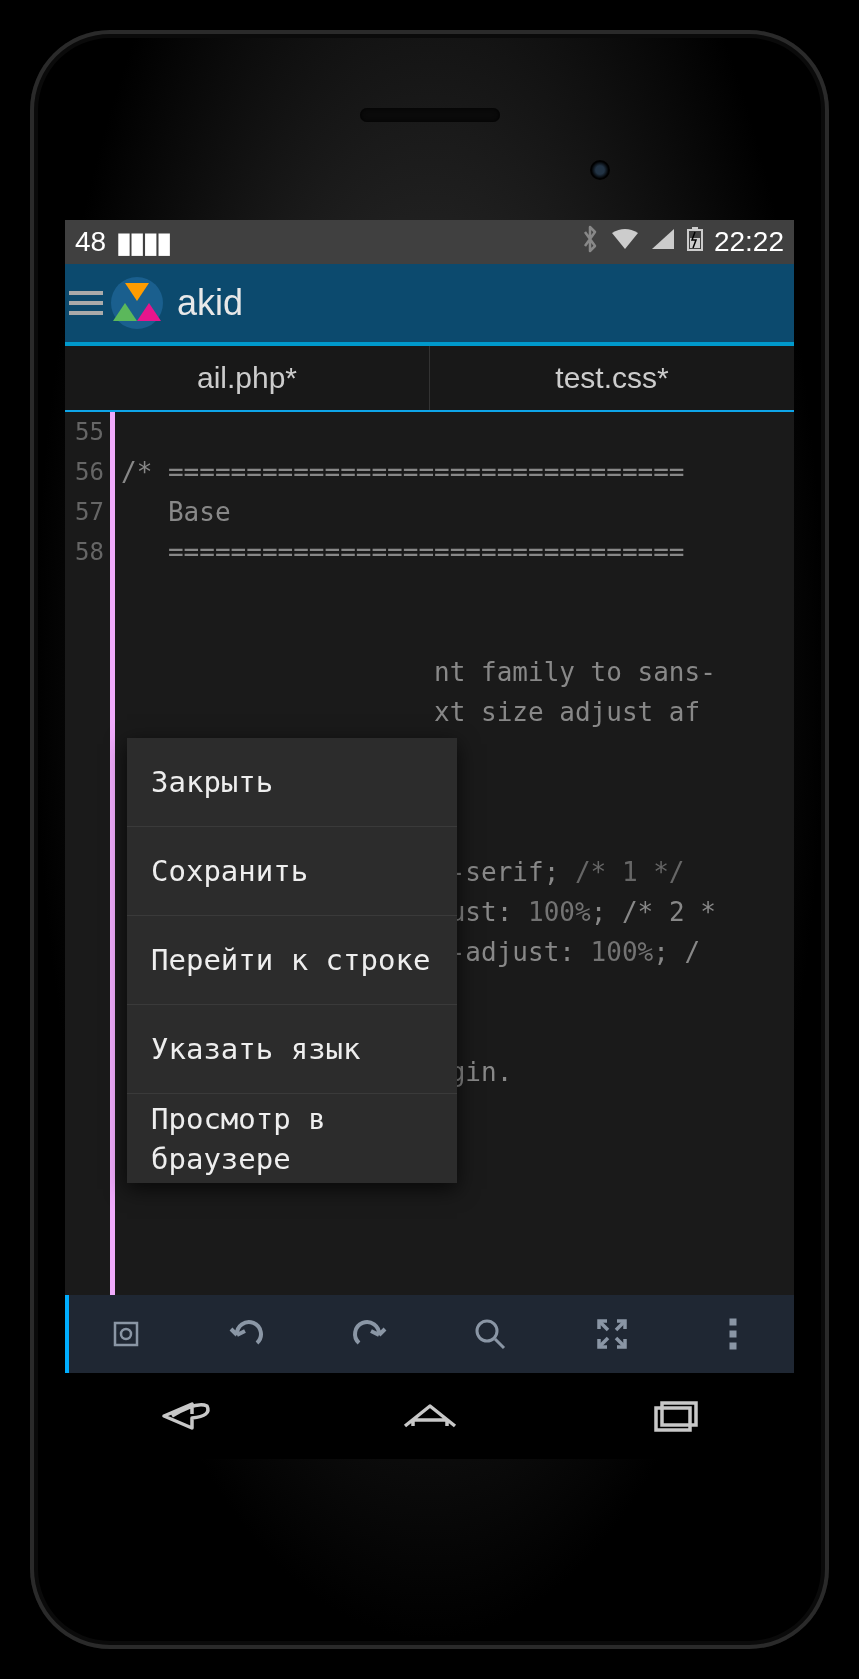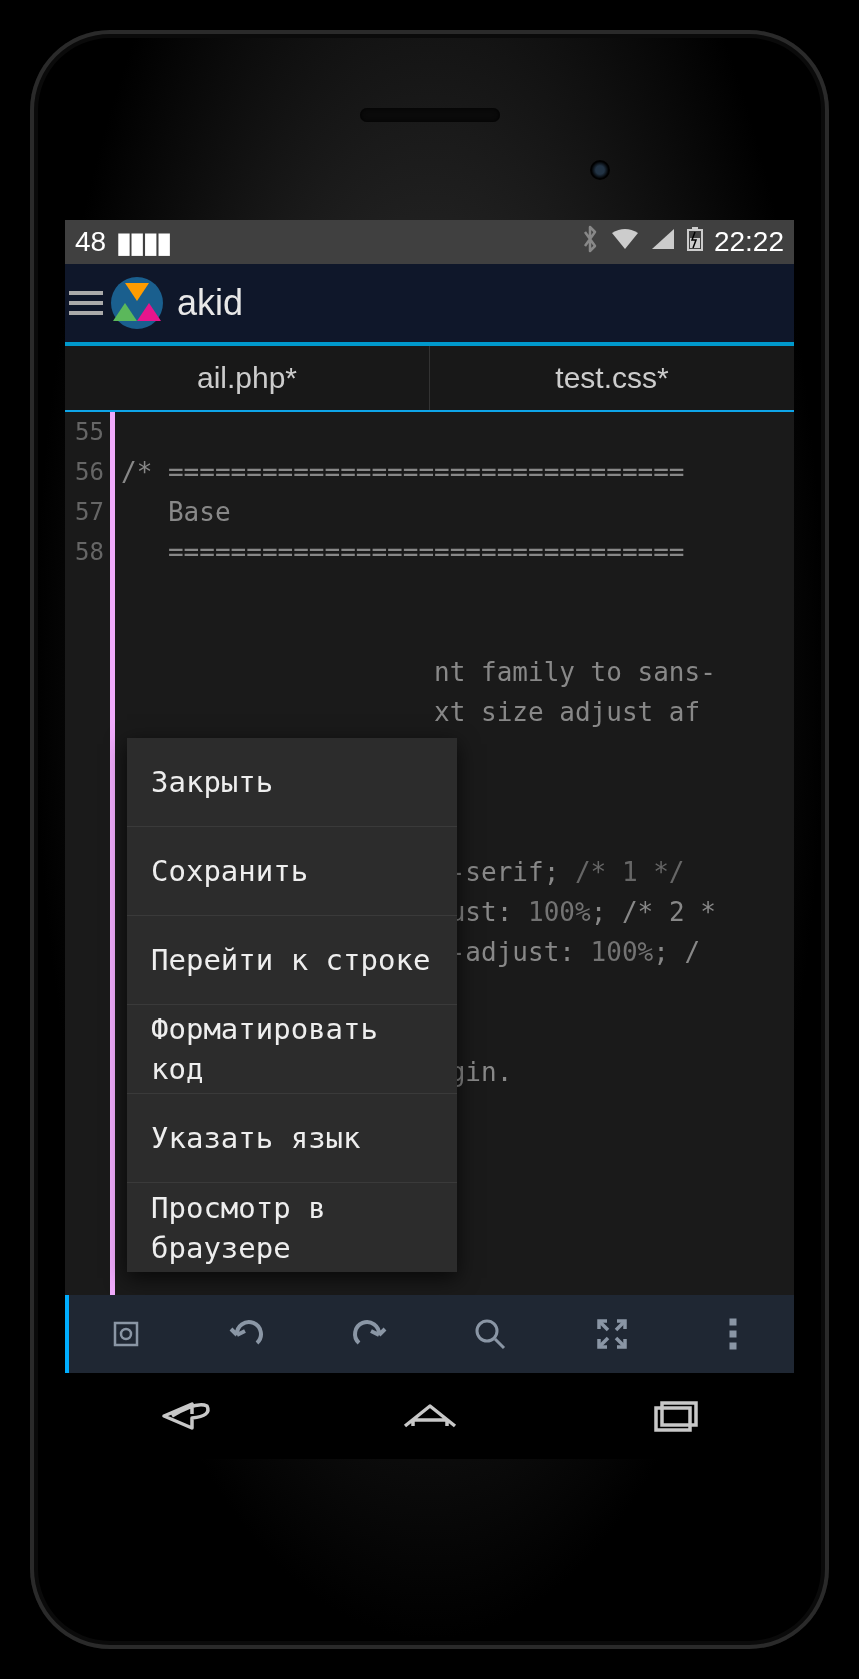--- a/index.html
+++ b/index.html
@@ -49,21 +49,21 @@
     font-size: 28px;
     padding: 0 10px;
   }
   .statusbar .left { display: flex; align-items: center; gap: 10px; }
   .statusbar .right { margin-left: auto; display: flex; align-items: center; gap: 10px; }
   .bars-icon { display: inline-block; letter-spacing: -2px; font-weight: bold; }
 
   
   .actionbar {
     height: 82px;
-    background: #0f172a;
+    background: #0c4a6e;
     display: flex;
     align-items: center;
     color: #e8e8e8;
     font-size: 36px;
     padding-left: 4px;
     border-bottom: 4px solid #0099cc;
   }
   .hamburger {
     width: 34px;
     display: flex; flex-direction: column; gap: 6px;
@@ -272,23 +272,20 @@
           <div class="item">
               <span>Закрыть</span>
             </div>
           <div class="item">
               <span>Сохранить</span>
             </div>
           <div class="item">
               <span>Перейти к строке</span>
             </div>
           <div class="item">
-              <span>Форматировать код</span>
-            </div>
-          <div class="item">
               <span>Указать язык</span>
             </div>
           <div class="item">
               <span>Просмотр в браузере</span>
             </div>
         </div>
       </div>
 
       <div class="toolbar">
         <div class="btn">

